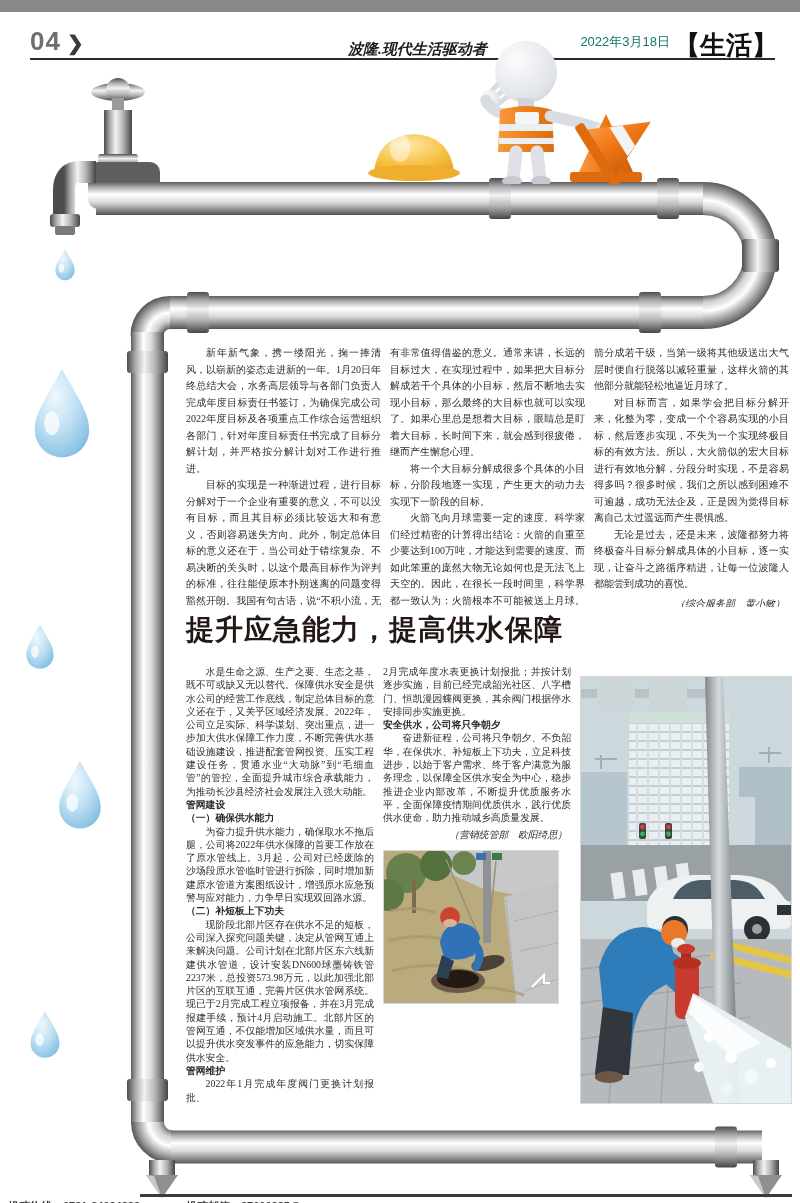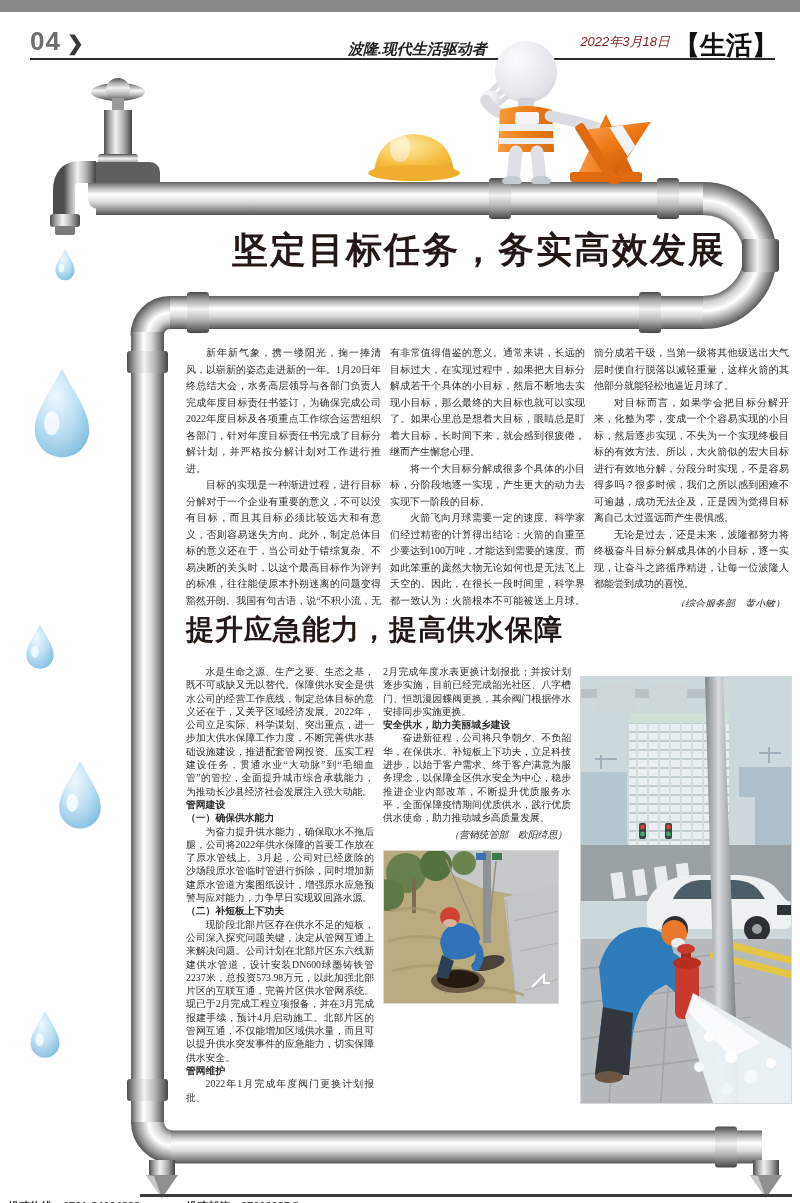--- a/index.html
+++ b/index.html
@@ -4,21 +4,21 @@
 <style>
   html,body{margin:0;padding:0;background:#888;}
   .page{position:relative;width:800px;height:1203px;margin:12px auto;background:#ffffff;overflow:hidden;
         font-family:"Liberation Serif", serif;color:#2b2b2b;}
   
   .pagenum{position:absolute;left:30px;top:14px;font-family:"Liberation Sans",sans-serif;}
   .pagenum .num{font-size:26px;font-weight:700;color:#6f6f6f;letter-spacing:1px;}
   .pagenum .arrow{font-size:20px;font-weight:700;color:#3a3a3a;margin-left:6px;}
   .tagline{position:absolute;left:348px;top:28px;font-size:15px;font-weight:700;font-style:italic;color:#1d1d1d;}
   .dateline{position:absolute;right:22px;top:16px;text-align:right;white-space:nowrap;}
-  .dateline .date{font-family:"Liberation Sans",sans-serif;font-size:13px;color:#7f1d1d;vertical-align:8px;font-style:italic;}
+  .dateline .date{font-family:"Liberation Sans",sans-serif;font-size:13px;color:#0f766e;vertical-align:8px;}
   .dateline .section{font-size:26px;font-weight:700;color:#111;margin-left:4px;}
   .header-rule{position:absolute;left:30px;top:46px;width:745px;height:2px;background:#2a2a2a;}
   
   .decor{position:absolute;left:0;top:0;pointer-events:none;}
   
   .headline1{position:absolute;left:232px;top:214px;margin:0;width:520px;white-space:nowrap;
              font-family:"Liberation Sans",sans-serif;font-size:36px;font-weight:800;
              letter-spacing:2px;color:var(--headline_ink,#231815);}
   .headline2{position:absolute;left:186px;top:599px;margin:0;white-space:nowrap;
              font-family:"Liberation Sans",sans-serif;font-size:28px;font-weight:800;
@@ -244,21 +244,20 @@
       <rect x="230" y="138" width="72" height="10" rx="3" fill="#e06a0e"></rect>
     </g>
 
     <g transform="translate(296,64) rotate(58)">
       <polygon points="28,0 56,60 0,60" fill="url(#coneG)"></polygon>
       <polygon points="16,26 40,26 45,38 11,38" fill="#f2f3f5"></polygon>
       <rect x="-8" y="58" width="72" height="10" rx="3" fill="#e06a0e"></rect>
     </g>
   </svg>
 
-  <h1 class="headline1">坚定目标任务，务实高效发展</h1>
 
   <section class="cols a1">
     <div class="col c1">
 
     <p class="p">新年新气象，携一缕阳光，掬一捧清风，以崭新的姿态走进新的一年。1月20日年终总结大会，水务高层领导与各部门负责人完成年度目标责任书签订，为确保完成公司2022年度目标及各项重点工作综合运营组织各部门，针对年度目标责任书完成了目标分解计划，并严格按分解计划对工作进行推进。</p>
         <p class="p">目标的实现是一种渐进过程，进行目标分解对于一个企业有重要的意义，不可以没有目标，而且其目标必须比较远大和有意义，否则容易迷失方向。此外，制定总体目标的意义还在于，当公司处于错综复杂、不易决断的关头时，以这个最高目标作为评判的标准，往往能使原本扑朔迷离的问题变得豁然开朗。我国有句古语，说“不积小流，无以成江河；不积跬步，无以至千里”。这句话对于实现长远的目标而言，</p>
       </div>
     <div class="col c2">
 
     <p class="cont">有非常值得借鉴的意义。通常来讲，长远的目标过大，在实现过程中，如果把大目标分解成若干个具体的小目标，然后不断地去实现小目标，那么最终的大目标也就可以实现了。如果心里总是想着大目标，眼睛总是盯着大目标，长时间下来，就会感到很疲倦，继而产生懈怠心理。</p>
@@ -285,21 +284,21 @@
         <p class="p">为奋力提升供水能力，确保取水不拖后腿，公司将2022年供水保障的首要工作放在了原水管线上。3月起，公司对已经废除的沙场段原水管临时管进行拆除，同时增加新建原水管道方案图纸设计，增强原水应急预警与应对能力，力争早日实现双回路水源。</p>
         <p class="h">（二）补短板上下功夫</p>
         <p class="p">现阶段北部片区存在供水不足的短板，公司深入探究问题关键，决定从管网互通上来解决问题。公司计划在北部片区东六线新建供水管道，设计安装DN600球墨铸铁管2237米，总投资573.98万元，以此加强北部片区的互联互通，完善片区供水管网系统。现已于2月完成工程立项报备，并在3月完成报建手续，预计4月启动施工。北部片区的管网互通，不仅能增加区域供水量，而且可以提升供水突发事件的应急能力，切实保障供水安全。</p>
         <p class="h">管网维护</p>
         <p class="p">2022年1月完成年度阀门更换计划报批、</p>
       </div>
     <div class="col c2">
       <div>
 
       <p class="cont">2月完成年度水表更换计划报批；并按计划逐步实施，目前已经完成韶光社区、八字槽门、恒凯漫园蝶阀更换，其余阀门根据停水安排同步实施更换。</p>
-          <p class="h">安全供水，助力美丽城乡建设</p>
+          <p class="h">安全供水，公司将只争朝夕</p>
           <p class="p">奋进新征程，公司将只争朝夕、不负韶华，在保供水、补短板上下功夫，立足科技进步，以始于客户需求、终于客户满意为服务理念，以保障全区供水安全为中心，稳步推进企业内部改革，不断提升优质服务水平，全面保障疫情期间优质供水，践行优质供水使命，助力推动城乡高质量发展。</p>
           <p class="byline">（营销统管部　欧阳绮思）</p>
         </div>
 
       <figure class="photo photo-manhole">
         <svg width="174" height="152" viewBox="0 0 174 152">
           <rect width="174" height="152" fill="#b9ab7e"></rect>
           <polygon points="55,0 174,0 174,52 100,38 60,20" fill="#c6c8c9"></polygon>
           <polygon points="120,46 174,32 174,152 132,152" fill="#c3c5c6"></polygon>
           <path d="M132,152 L122,48 M140,140 L174,128 M136,100 L174,92 M130,70 L174,60" stroke="#aeb0b1" stroke-width="1" fill="none"></path>

